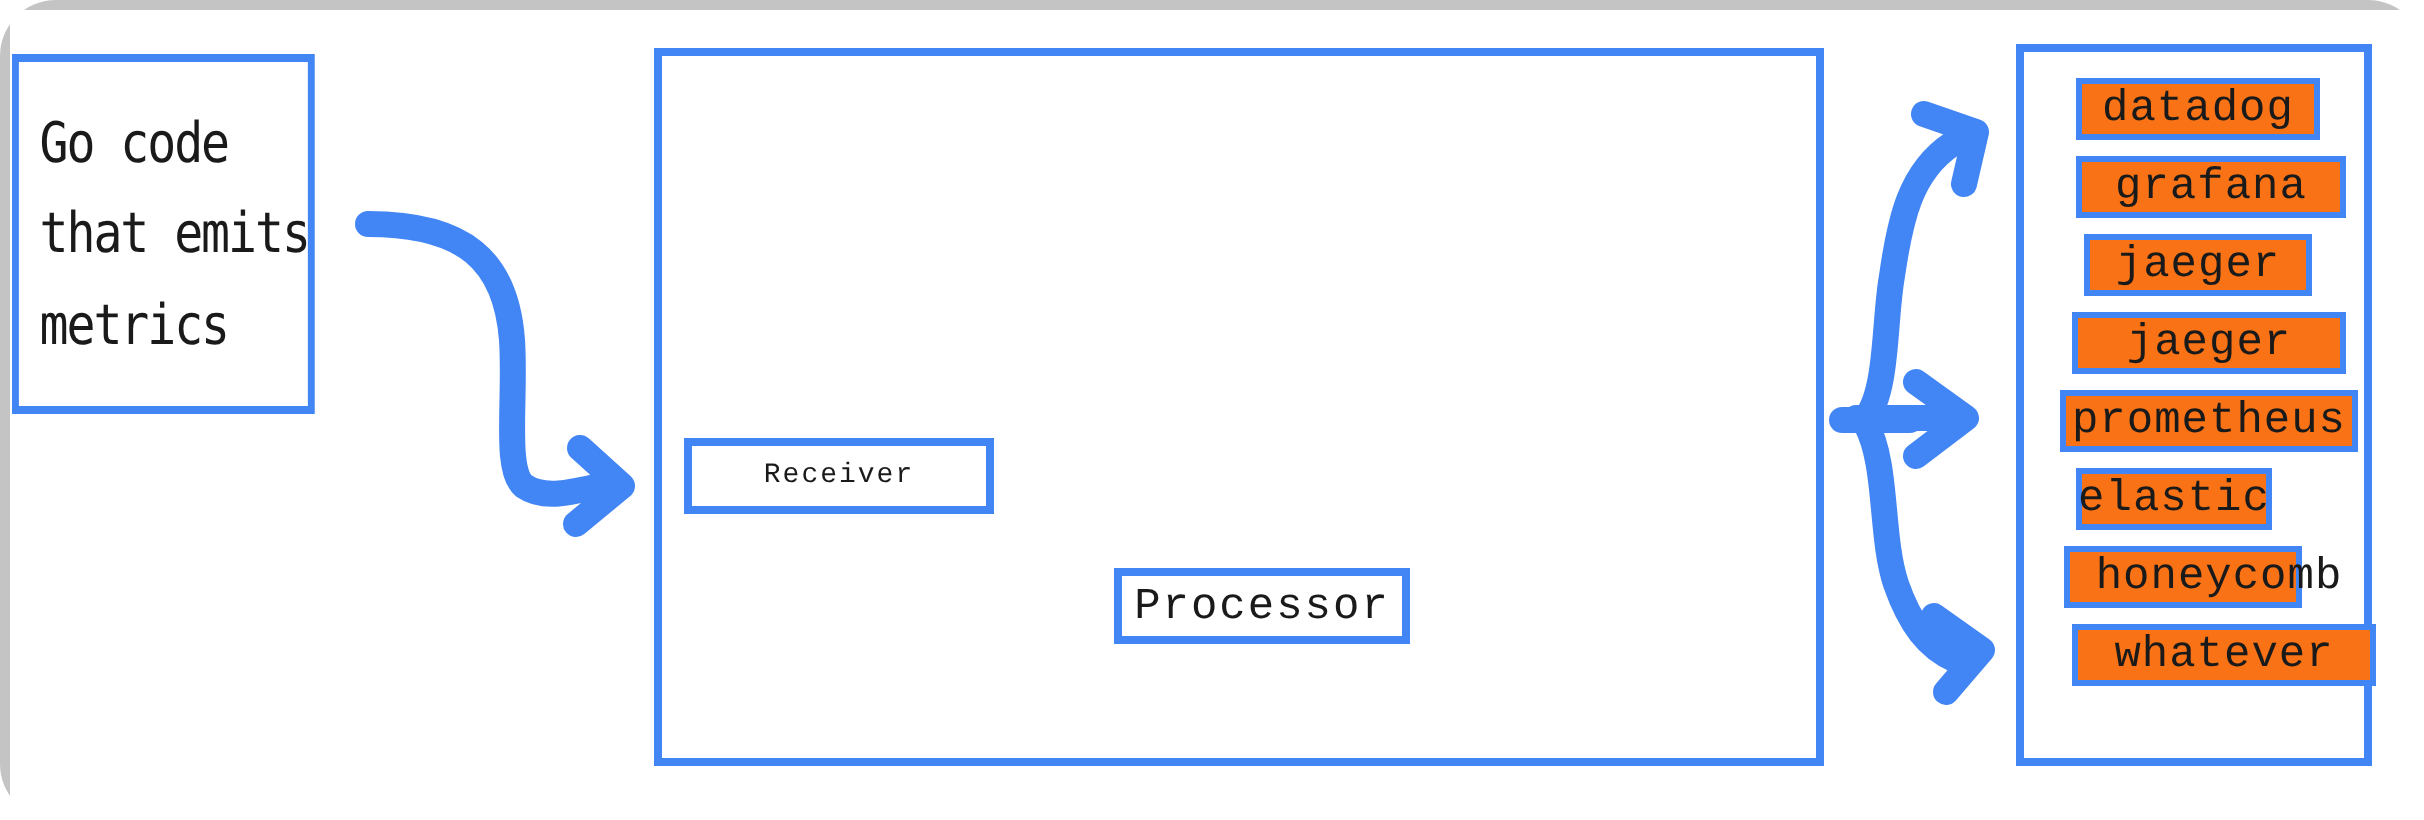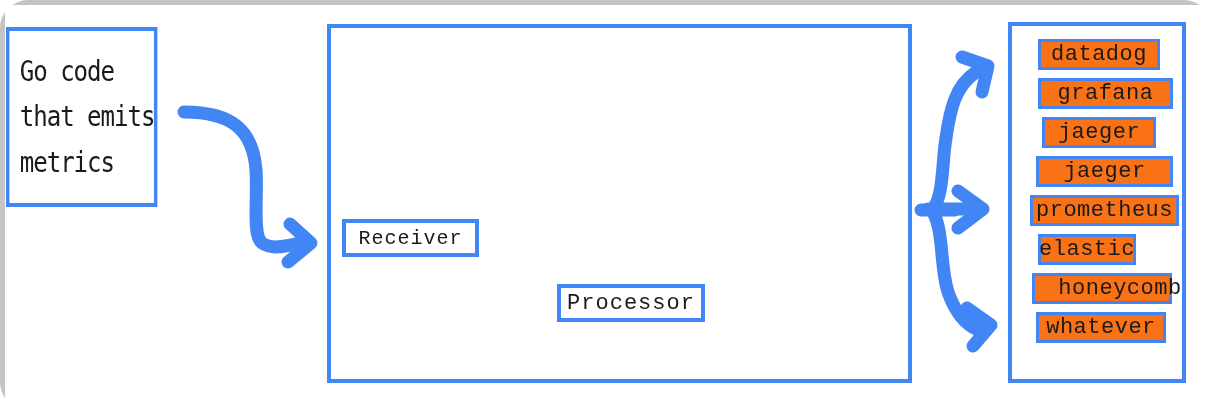--- a/index.html
+++ b/index.html
@@ -87,23 +87,23 @@
     text-align: center;
     font-size: 30px;
     color: #1a1a1a;
     letter-spacing: 2px;
   }
 
   
   #receiver-box {
     left: 342px;
     top: 219px;
-    width: 137px;
+    width: 155px;
     height: 38px;
-    font-size: 20px;
+    font-size: 14px;
     letter-spacing: 1px;
   }
   #processor-box {
     left: 557px;
     top: 284px;
     width: 148px;
     height: 38px;
     font-size: 22px;
     letter-spacing: 1px;
   }
@@ -201,17 +201,17 @@
   <div class="box" id="processor-box">Processor</div>
 
   <div class="box" id="backends-box"></div>
   <div id="backend-items">
       <div class="backend-item" style="left: 1038px; top: 39px; width: 122px;">datadog</div>
       <div class="backend-item" style="left: 1038px; top: 78px; width: 135px;">grafana</div>
       <div class="backend-item" style="left: 1042px; top: 117px; width: 114px;">jaeger</div>
       <div class="backend-item" style="left: 1036px; top: 156px; width: 137px;">jaeger</div>
       <div class="backend-item" style="left: 1030px; top: 195px; width: 149px;">prometheus</div>
       <div class="backend-item" style="left: 1038px; top: 234px; width: 98px;">elastic</div>
-      <div class="backend-item" style="left: 1032px; top: 273px; width: 140px; padding-left: 36px;">honeycomb</div>
-      <div class="backend-item" style="left: 1036px; top: 312px; width: 130px;">whatever</div>
+      <div class="backend-item" style="left: 1032px; top: 273px; width: 119px; padding-left: 36px;">honeycomb</div>
+      <div class="backend-item" style="left: 1036px; top: 312px; width: 152px;">whatever</div>
     </div>
 
 </div>
 
 </body></html>

